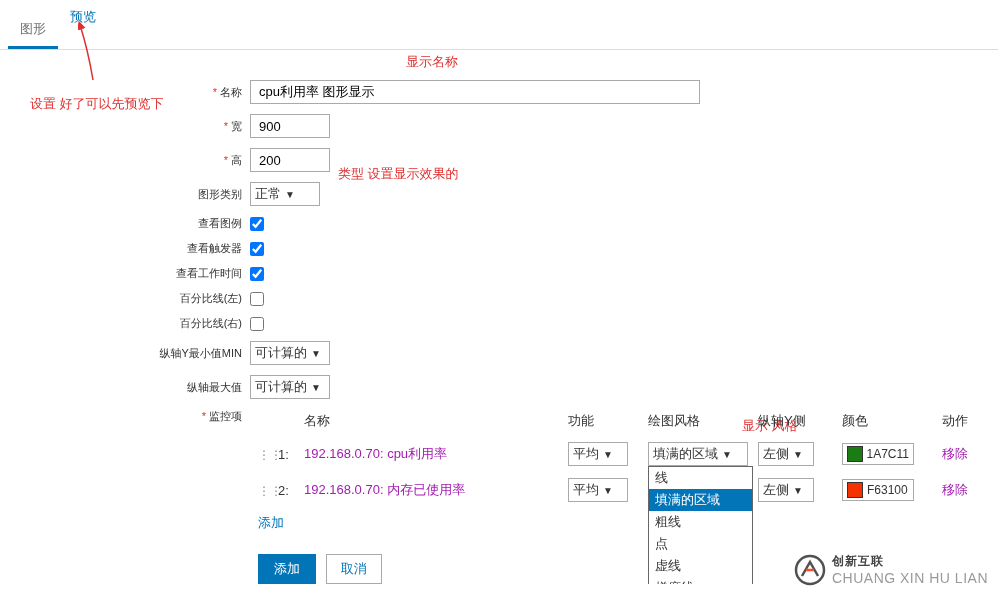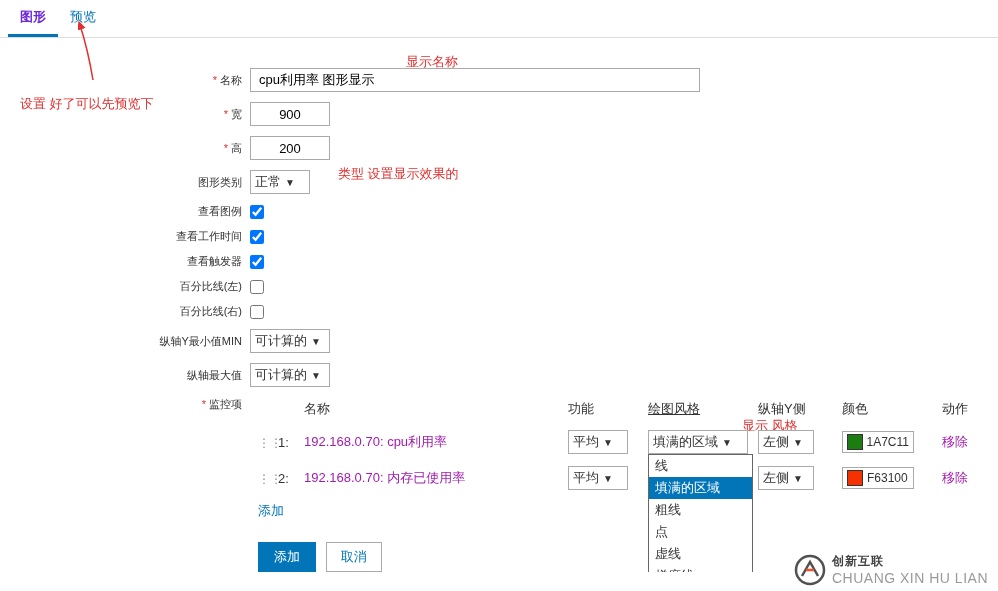--- a/index.html
+++ b/index.html
@@ -1,43 +1,43 @@
 <!DOCTYPE html>
 <html><head>
   <meta charset="utf-8">
   <style>
     * { box-sizing: border-box; margin: 0; padding: 0; }
     body { font-family: Arial, "Microsoft YaHei", sans-serif; font-size: 13px; color: #333; background: #fff; width: 998px; }
     
     .tabs { display: flex; border-bottom: 1px solid #ddd; padding-left: 8px; }
     .tab { padding: 8px 12px; cursor: pointer; color: #0275b8; }
-    .tab.active { border-bottom: 3px solid #0275b8; color: #6d28d9; font-weight: bold; }
+    .tab.active { border-bottom: 3px solid #0275b8; color: #737373; font-weight: normal; margin-top: 12px; }
     
     .annotation { color: #e03030; position: absolute; font-size: 13px; }
     
     .form-area { padding-top: 30px; position: relative; }
     
     .form-row { display: flex; align-items: center; margin-bottom: 10px; }
     .label-col { width: 250px; text-align: right; padding-right: 8px; font-size: 11px; }
     .required { color: #e03030; }
     .input-col { flex: 1; display: flex; align-items: center; }
     
     input[type="text"] { border: 1px solid #aaa; padding: 3px 8px; font-size: 13px; height: 24px; }
     input.wide { width: 450px; }
-    input.narrow { width: 80px; text-align: center; }
+    input.narrow { width: 80px; text-align: left; }
     
     input[type="checkbox"] { width: 14px; height: 14px; }
     
     .monitor-table { margin-left: 258px; }
     .table-header { display: flex; padding: 6px 0; color: #333; font-size: 13px; }
     .col-drag { width: 20px; }
     .col-idx { width: 20px; }
     .col-name { width: 270px; padding-left: 6px; }
     .col-func { width: 80px; }
-    .col-style { width: 110px; text-decoration: underline; }
+    .col-style { width: 110px; }
     .col-yaxis { width: 84px; }
     .col-color { width: 100px; }
     .col-action { width: 50px; }
     
     .table-row { display: flex; align-items: center; padding: 6px 0; }
     .drag-handle { color: #888; cursor: move; font-size: 12px; }
     .link { color: #a21caf; cursor: pointer; }
     
     .color-swatch { display: inline-block; width: 16px; height: 16px; border: 1px solid #333; vertical-align: middle; margin-right: 4px; }
     .color-input { border: 1px solid #aaa; padding: 2px 4px; font-size: 12px; width: 72px; display: inline-flex; align-items: center; }
@@ -73,21 +73,21 @@
 
 <svg class="arrow-svg" width="40" height="70">
   <defs>
       <marker id="ah" markerWidth="6" markerHeight="6" refX="3" refY="3" orient="auto">
         <path d="M0,0 L6,3 L0,6 Z" fill="#e03030"></path>
       </marker>
     </defs>
   <path d="M 15 60 Q 10 30 2 5" stroke="#e03030" stroke-width="1.5" fill="none" marker-end="url(#ah)"></path>
 </svg>
 
-<div class="annotation" style="left:20px; top:95px;">设置 好了可以先预览下</div>
+<div class="annotation" style="left:30px; top:95px;">设置 好了可以先预览下</div>
 <div class="annotation" style="left:406px; top:53px;">显示名称</div>
 <div class="annotation" style="left:338px; top:165px;">类型 设置显示效果的</div>
 <div class="annotation" style="left:742px; top:417px;">显示 风格</div>
 
 <div class="form-area">
 
   <div class="form-row">
     <div class="label-col"><span class="required">* </span><span>名称</span></div>
     <div class="input-col">
         <input type="text" class="wide" value="cpu利用率 图形显示" style="">
@@ -104,43 +104,43 @@
   <div class="form-row">
     <div class="label-col"><span class="required">* </span><span>高</span></div>
     <div class="input-col">
         <input type="text" class="narrow" value="200" style="">
       </div>
   </div>
 
   <div class="form-row">
     <div class="label-col"><span>图形类别</span></div>
     <div class="input-col">
-      <div class="selectbox" style="width:60px;">
+      <div class="selectbox" style="width:70px;">
         <span>正常</span>
           <span class="caret">▼</span>
       </div>
     </div>
   </div>
 
   <div class="form-row">
     <div class="label-col"><span>查看图例</span></div>
     <div class="input-col">
         <input type="checkbox" checked="" style="">
       </div>
   </div>
 
   <div class="form-row">
+    <div class="label-col"><span>查看触发器</span></div>
+    <div class="input-col">
+        <input type="checkbox" checked="" style="">
+      </div>
+  </div>
+
+  <div class="form-row">
     <div class="label-col"><span>查看工作时间</span></div>
-    <div class="input-col">
-        <input type="checkbox" checked="" style="">
-      </div>
-  </div>
-
-  <div class="form-row">
-    <div class="label-col"><span>查看触发器</span></div>
     <div class="input-col">
         <input type="checkbox" checked="" style="">
       </div>
   </div>
 
   <div class="form-row">
     <div class="label-col"><span>百分比线(左)</span></div>
     <div class="input-col">
         <input type="checkbox" style="">
       </div>

